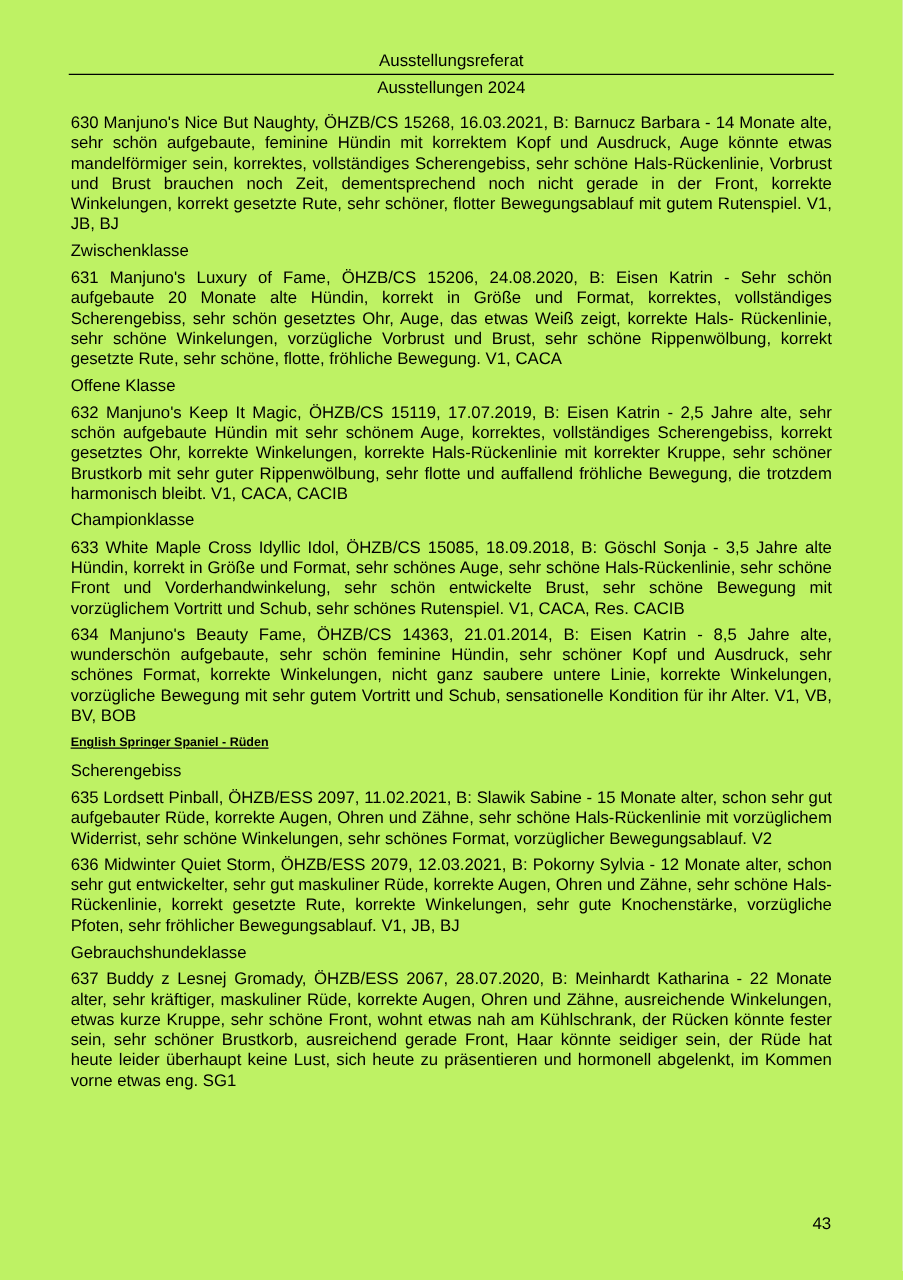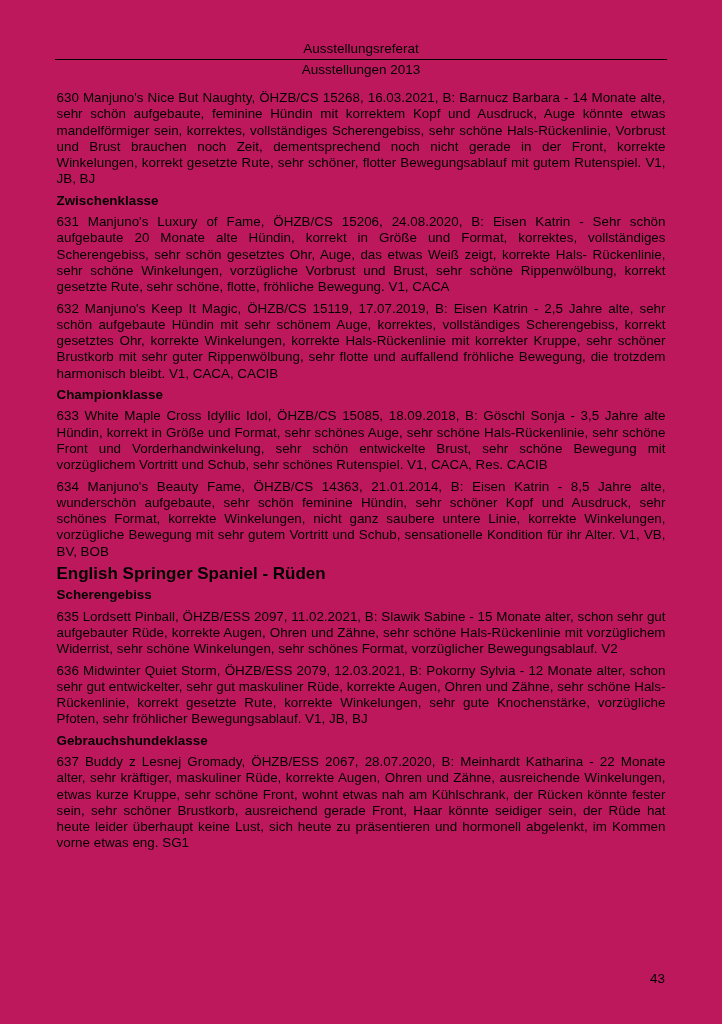--- a/index.html
+++ b/index.html
@@ -2,21 +2,21 @@
 <html lang="de"><head>
 <meta charset="utf-8">
 <style>
   * { margin: 0; padding: 0; box-sizing: border-box; }
   html, body { background: #e8e8e8; }
   .page {
     position: relative;
     width: 722px;
     height: 1024px;
     margin: 0 auto;
-    background: #be185d;
+    background: #bef264;
     font-family: "Liberation Sans", sans-serif;
     color: #000000;
     overflow: hidden;
   }
   .doc-header {
     padding-top: 40px;
     width: 612px;
     margin: 0 auto;
   }
   .doc-header .header-line {
@@ -35,55 +35,57 @@
     margin: 12px auto 0 auto;
     font-size: 13.4px;
     line-height: 16.3px;
   }
   .doc-body p.entry {
     text-align: justify;
     margin: 0 0 5px 0;
   }
   .doc-body h3.class-heading {
     font-size: 13.4px;
-    font-weight: bold;
+    font-weight: normal;
     margin: 4px 0 5px 0;
   }
   .doc-body h2.breed-heading {
-    font-size: 17px;
+    font-size: 10px;
     font-weight: bold;
+    text-decoration: underline;
     margin: 6px 0 5px 0;
   }
   .page-number {
     position: absolute;
     top: 971px;
     right: 57px;
     font-size: 13.5px;
     text-align: right;
   }
 </style>
 </head>
 <body>
 
 <div class="page">
 
   <div class="doc-header">
     <div class="header-line">Ausstellungsreferat</div>
     <div class="rule"></div>
-    <div class="header-line">Ausstellungen 2013</div>
+    <div class="header-line">Ausstellungen 2024</div>
   </div>
 
   <div class="doc-body">
 
     <p class="entry">630 Manjuno's Nice But Naughty, ÖHZB/CS 15268, 16.03.2021, B: Barnucz Barbara - 14 Monate alte, sehr schön aufgebaute, feminine Hündin mit korrektem Kopf und Ausdruck, Auge könnte etwas mandelförmiger sein, korrektes, vollständiges Scherengebiss, sehr schöne Hals-Rückenlinie, Vorbrust und Brust brauchen noch Zeit, dementsprechend noch nicht gerade in der Front, korrekte Winkelungen, korrekt gesetzte Rute, sehr schöner, flotter Bewegungsablauf mit gutem Rutenspiel. V1, JB, BJ</p>
 
     <h3 class="class-heading">Zwischenklasse</h3>
 
     <p class="entry">631 Manjuno's Luxury of Fame, ÖHZB/CS 15206, 24.08.2020, B: Eisen Katrin - Sehr schön aufgebaute 20 Monate alte Hündin, korrekt in Größe und Format, korrektes, vollständiges Scherengebiss, sehr schön gesetztes Ohr, Auge, das etwas Weiß zeigt, korrekte Hals- Rückenlinie, sehr schöne Winkelungen, vorzügliche Vorbrust und Brust, sehr schöne Rippenwölbung, korrekt gesetzte Rute, sehr schöne, flotte, fröhliche Bewegung. V1, CACA</p>
 
+    <h3 class="class-heading">Offene Klasse</h3>
 
     <p class="entry">632 Manjuno's Keep It Magic, ÖHZB/CS 15119, 17.07.2019, B: Eisen Katrin - 2,5 Jahre alte, sehr schön aufgebaute Hündin mit sehr schönem Auge, korrektes, vollständiges Scherengebiss, korrekt gesetztes Ohr, korrekte Winkelungen, korrekte Hals-Rückenlinie mit korrekter Kruppe, sehr schöner Brustkorb mit sehr guter Rippenwölbung, sehr flotte und auffallend fröhliche Bewegung, die trotzdem harmonisch bleibt. V1, CACA, CACIB</p>
 
     <h3 class="class-heading">Championklasse</h3>
 
     <p class="entry">633 White Maple Cross Idyllic Idol, ÖHZB/CS 15085, 18.09.2018, B: Göschl Sonja - 3,5 Jahre alte Hündin, korrekt in Größe und Format, sehr schönes Auge, sehr schöne Hals-Rückenlinie, sehr schöne Front und Vorderhandwinkelung, sehr schön entwickelte Brust, sehr schöne Bewegung mit vorzüglichem Vortritt und Schub, sehr schönes Rutenspiel. V1, CACA, Res. CACIB</p>
 
 
     <p class="entry">634 Manjuno's Beauty Fame, ÖHZB/CS 14363, 21.01.2014, B: Eisen Katrin - 8,5 Jahre alte, wunderschön aufgebaute, sehr schön feminine Hündin, sehr schöner Kopf und Ausdruck, sehr schönes Format, korrekte Winkelungen, nicht ganz saubere untere Linie, korrekte Winkelungen, vorzügliche Bewegung mit sehr gutem Vortritt und Schub, sensationelle Kondition für ihr Alter. V1, VB, BV, BOB</p>
 

